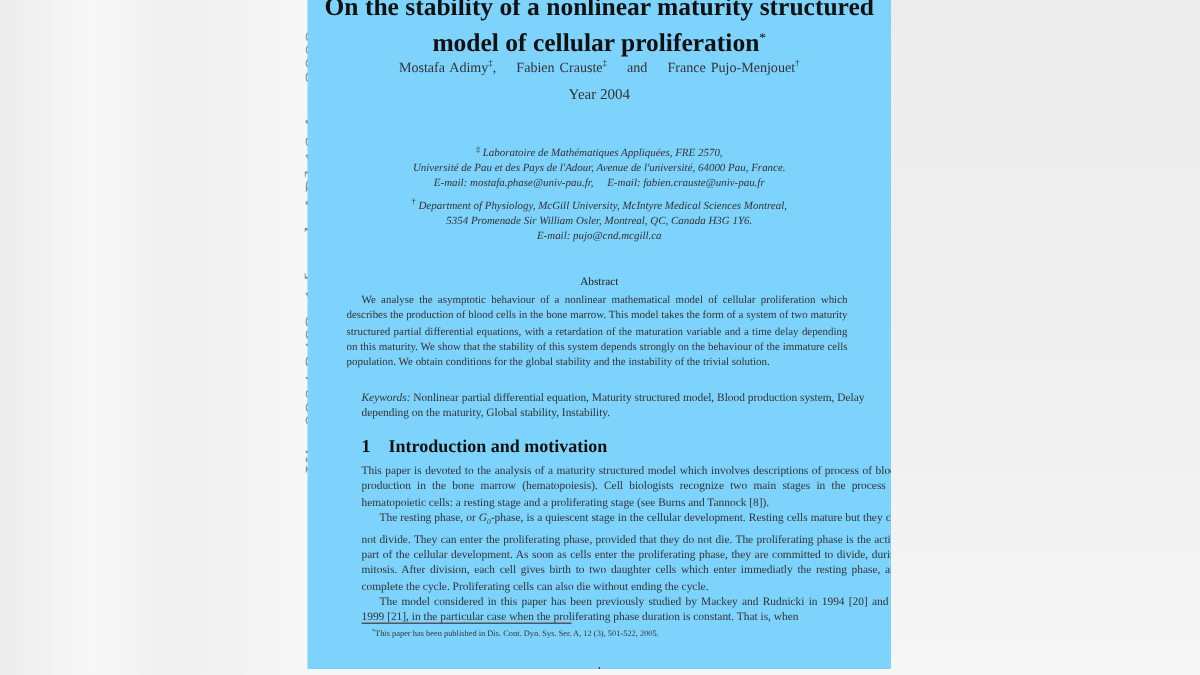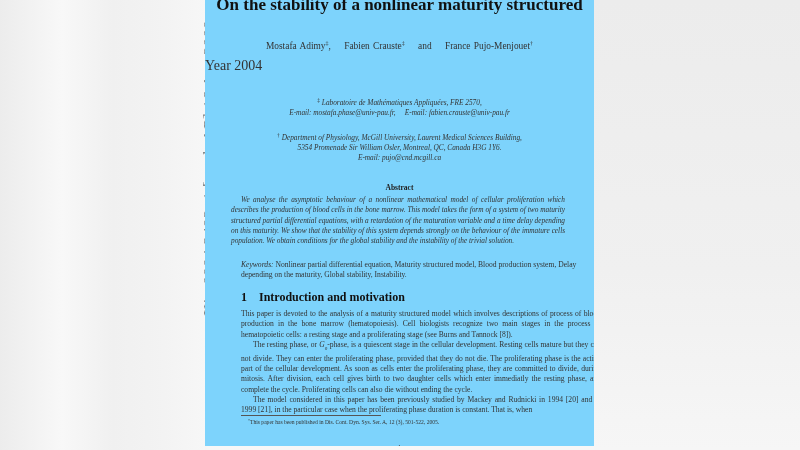--- a/index.html
+++ b/index.html
@@ -59,52 +59,52 @@
       text-align: center;
       font-size: 9.4px;
       color: #333;
       word-spacing: 1px;
     }
     .authors .gap { display: inline-block; width: 10px; }
     .authors sup { font-size: 6px; vertical-align: 4px; }
     .year {
       position: absolute;
       left: 0; width: 389px; top: 58px;
-      font-size: 14px;
+      text-align: center;
+      font-size: 10px;
       color: #333;
     }
     .affil {
       position: absolute;
       left: 0; width: 389px;
       text-align: center;
       font-style: italic;
       font-size: 7.3px;
       line-height: 10px;
       color: #333;
     }
     .affil sup { font-style: normal; font-size: 5.5px; vertical-align: 3px; }
     .affil-1 { top: 95px; }
     .affil-2 { top: 130px; }
     .abstract-head {
       position: absolute;
       left: 0; width: 389px; top: 183px;
       text-align: center;
-      font-weight: bold;
+      font-weight: normal;
       font-size: 7.5px;
       color: #222;
     }
     .abstract-body {
       position: absolute;
       left: 26px; width: 334px; top: 195px;
       font-size: 7.3px;
       line-height: 10.3px;
       text-align: justify;
       text-indent: 10px;
       color: #333;
-      font-style: italic;
     }
     .keywords {
       position: absolute;
       left: 36px; width: 353px; top: 260px;
       font-size: 7.6px;
       line-height: 10.3px;
       color: #333;
     }
     .keywords em { font-style: italic; margin-top: 40px; }
     .section-head {
@@ -152,38 +152,40 @@
 
 <div class="bg-left"></div>
 <div class="bg-right"></div>
 
 <div class="arxiv-stamp">arXiv:0904.2492v1  [math.AP]  16 Apr 2009</div>
 
 <div class="page">
 
   <div class="title">
     <div>On the stability of a nonlinear maturity structured</div>
+    <div><span>model of cellular proliferation</span><sup style="font-size:9px;font-weight:normal;vertical-align:6px;">*</sup></div>
   </div>
 
   <div class="authors">
     <span><span>Mostafa Adimy</span><sup>‡</sup>,</span><span class="gap"></span>
     <span><span>Fabien Crauste</span><sup>‡</sup></span><span class="gap"></span>
     <span>and</span><span class="gap"></span>
     <span><span>France Pujo-Menjouet</span><sup>†</sup></span>
   </div>
 
   <div class="year">Year 2004</div>
 
   <div class="affil affil-1">
     <div><sup>‡</sup> <span>Laboratoire de Mathématiques Appliquées, FRE 2570,</span></div>
+    <div>Université de Pau et des Pays de l'Adour, Avenue de l'université, 64000 Pau, France.</div>
     <div style="white-space:pre;">E-mail: mostafa.phase@univ-pau.fr,     E-mail: fabien.crauste@univ-pau.fr</div>
   </div>
 
   <div class="affil affil-2">
-    <div><sup>†</sup> <span>Department of Physiology, McGill University, Laurent Medical Sciences Building,</span></div>
+    <div><sup>†</sup> <span>Department of Physiology, McGill University, McIntyre Medical Sciences Montreal,</span></div>
     <div>5354 Promenade Sir William Osler, Montreal, QC, Canada H3G 1Y6.</div>
     <div>E-mail: pujo@cnd.mcgill.ca</div>
   </div>
 
   <div class="abstract-head">Abstract</div>
   <div class="abstract-body">We analyse the asymptotic behaviour of a nonlinear mathematical model of cellular proliferation which describes the production of blood cells in the bone marrow. This model takes the form of a system of two maturity structured partial differential equations, with a retardation of the maturation variable and a time delay depending on this maturity. We show that the stability of this system depends strongly on the behaviour of the immature cells population. We obtain conditions for the global stability and the instability of the trivial solution.</div>
 
   <div class="keywords">
     <em>Keywords:</em>
     <span>Nonlinear partial differential equation, Maturity structured model, Blood production system, Delay depending on the maturity, Global stability, Instability.</span>

